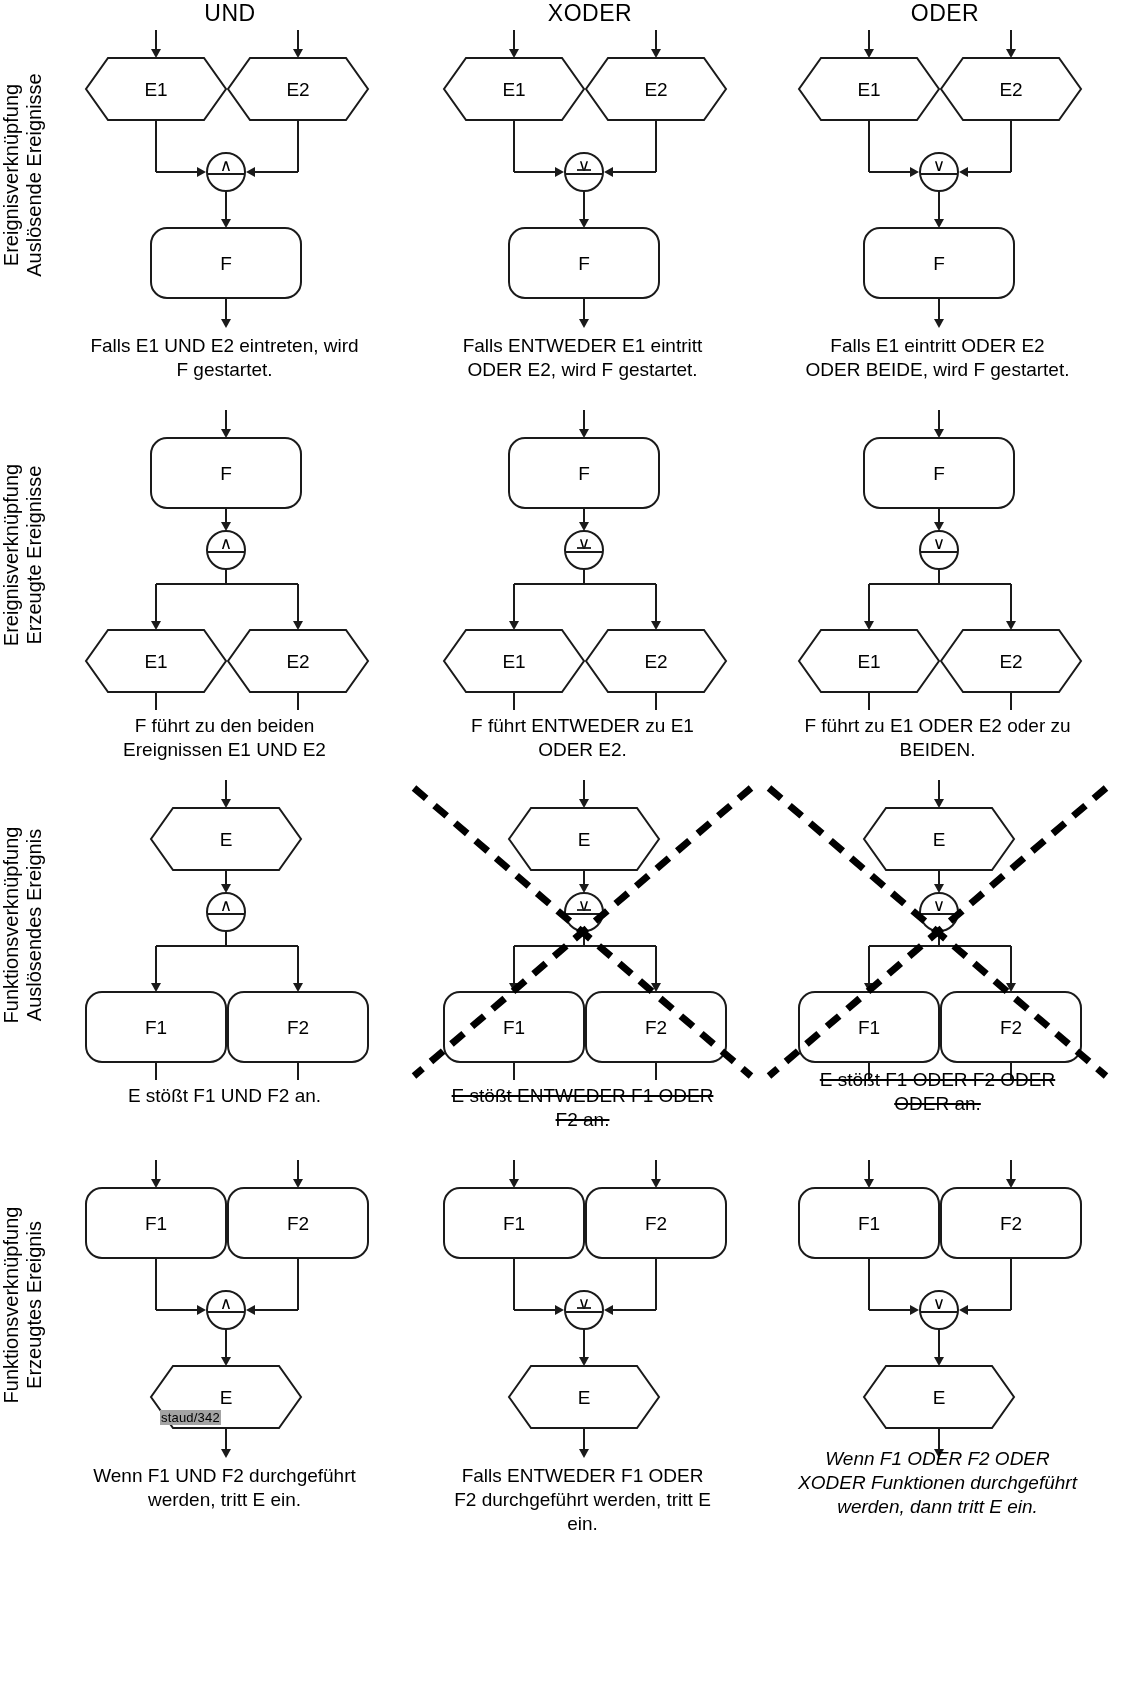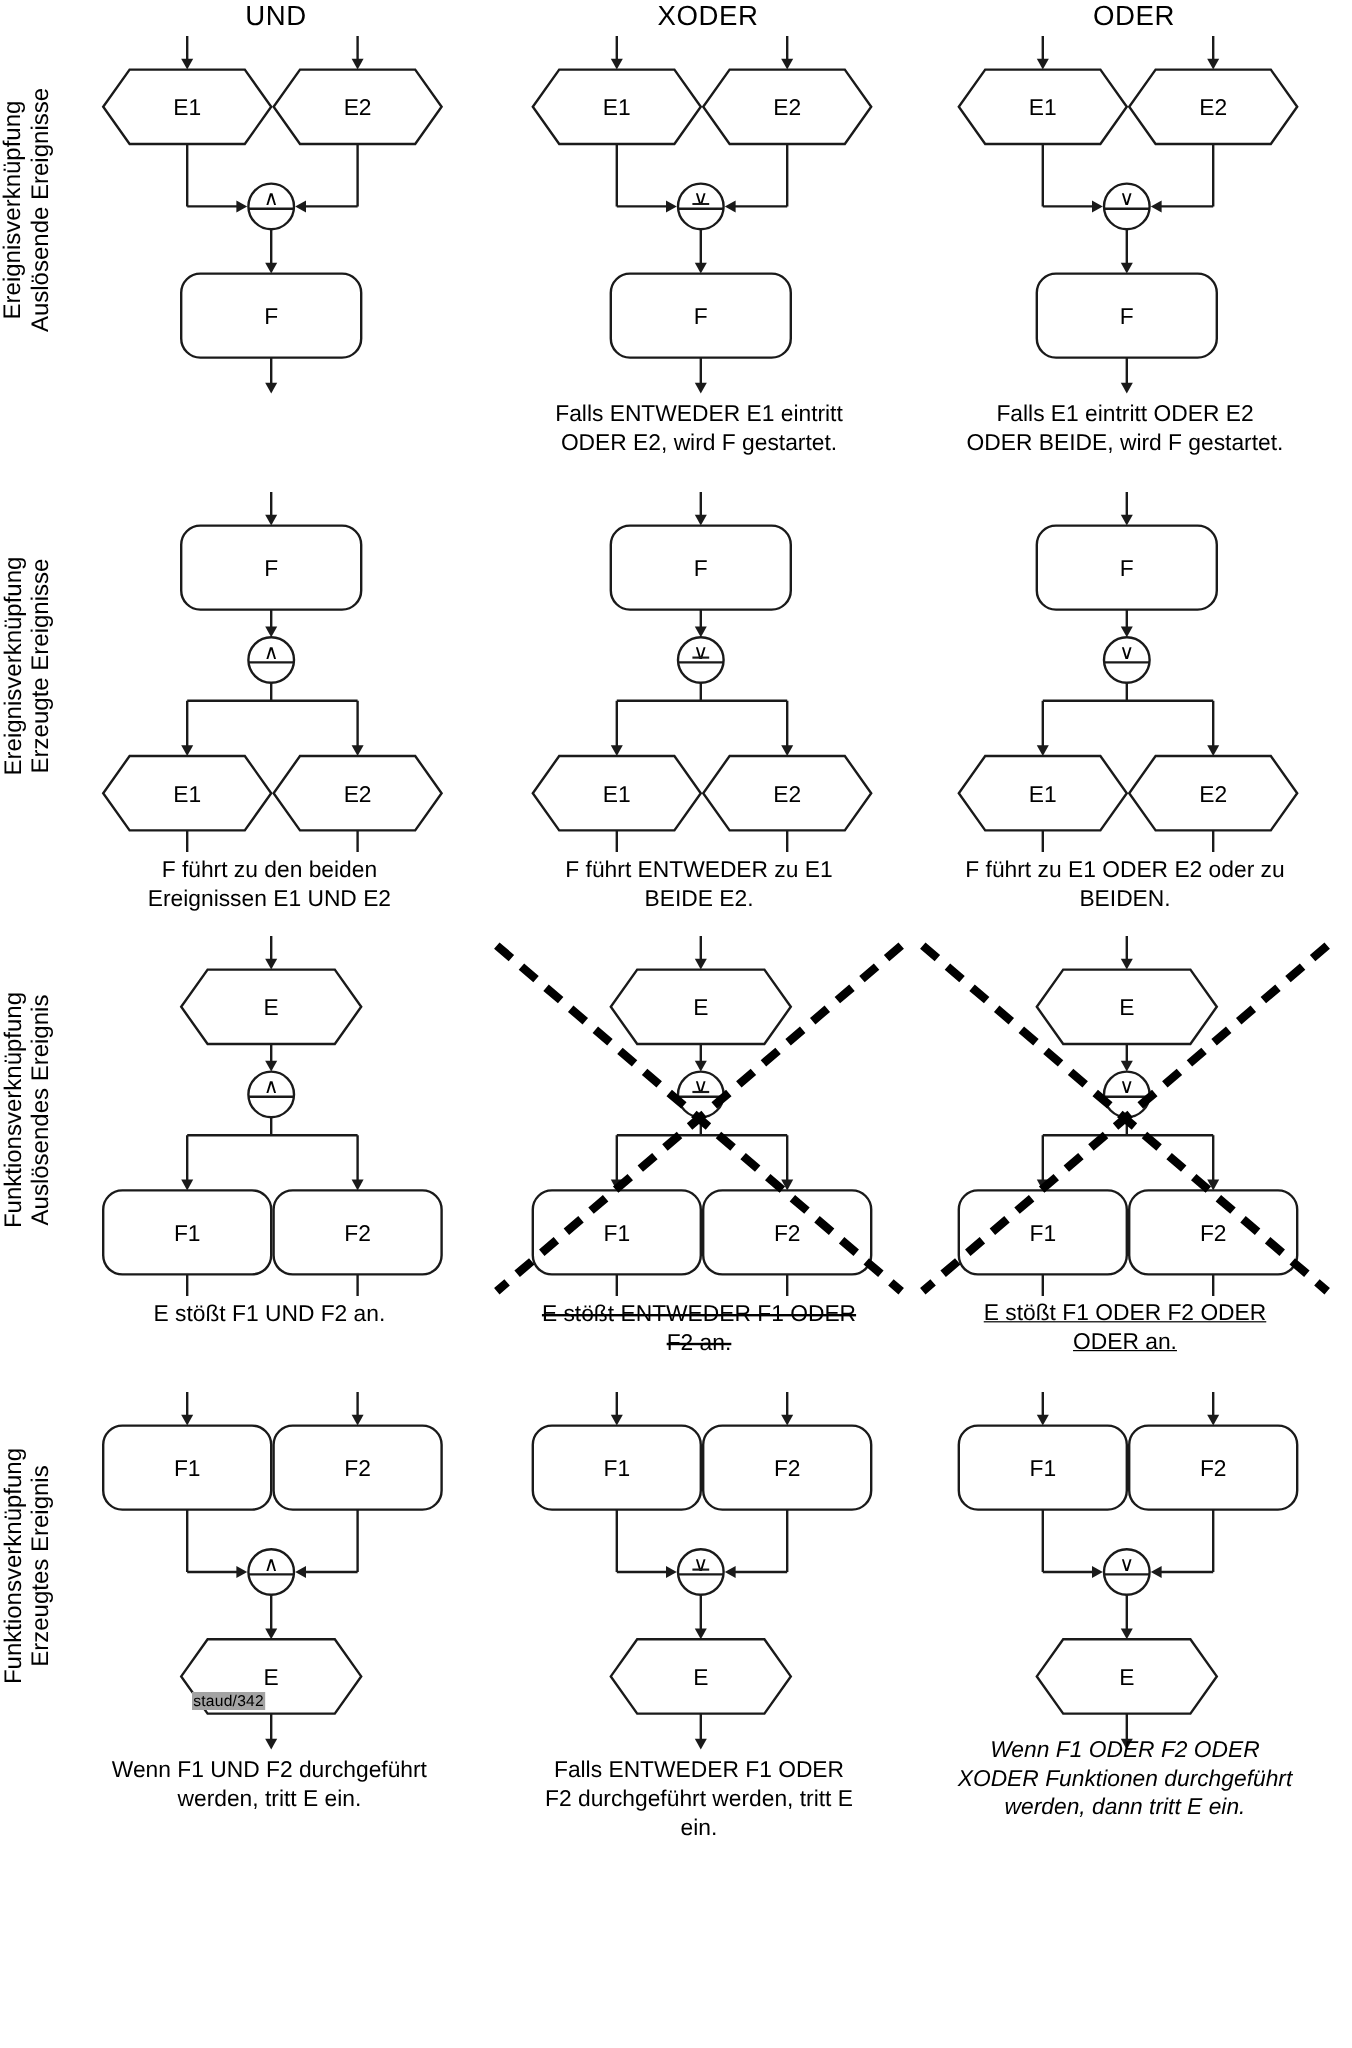--- a/index.html
+++ b/index.html
@@ -125,20 +125,24 @@
               <g>
                 <rect x="103" y="198" width="150" height="70" rx="16" ry="16" fill="#ffffff" stroke="#1a1a1a" stroke-width="2"></rect>
                 <text x="178" y="240" text-anchor="middle" font-size="19" font-family="&quot;Liberation Sans&quot;,&quot;DejaVu Sans&quot;,sans-serif" fill="#000000">F</text>
               </g>
               <g>
                 <line x1="178" y1="268" x2="178" y2="290" stroke="#1a1a1a" stroke-width="2"></line>
                 <polygon points="173,289 183,289 178,298" fill="#1a1a1a"></polygon>
               </g>
             </svg>
           </div>
+          <div class="caption" style="top: 304px;">
+            <div>Falls E1 UND E2 eintreten, wird</div>
+            <div>F gestartet.</div>
+          </div>
         </div>
         <div class="cell c1">
           <div class="diagram">
             <svg width="353" height="300" viewBox="0 0 353 300">
               <g>
                 <line x1="108" y1="0" x2="108" y2="20" stroke="#1a1a1a" stroke-width="2"></line>
                 <polygon points="103,19 113,19 108,28" fill="#1a1a1a"></polygon>
               </g>
               <g>
                 <line x1="250" y1="0" x2="250" y2="20" stroke="#1a1a1a" stroke-width="2"></line>
@@ -345,21 +349,21 @@
                 <polygon points="103,303 113,303 108,312" fill="#1a1a1a"></polygon>
               </g>
               <g>
                 <line x1="250" y1="282" x2="250" y2="304" stroke="#1a1a1a" stroke-width="2"></line>
                 <polygon points="245,303 255,303 250,312" fill="#1a1a1a"></polygon>
               </g>
             </svg>
           </div>
           <div class="caption" style="top: 304px;">
             <div>F führt ENTWEDER zu E1</div>
-            <div>BEIDE E2.</div>
+            <div>ODER E2.</div>
           </div>
         </div>
         <div class="cell c2">
           <div class="diagram">
             <svg width="353" height="300" viewBox="0 0 353 300">
               <g>
                 <line x1="178" y1="0" x2="178" y2="20" stroke="#1a1a1a" stroke-width="2"></line>
                 <polygon points="173,19 183,19 178,28" fill="#1a1a1a"></polygon>
               </g>
               <g>
@@ -571,21 +575,21 @@
               <g>
                 <line x1="250" y1="282" x2="250" y2="304" stroke="#1a1a1a" stroke-width="2"></line>
                 <polygon points="245,303 255,303 250,312" fill="#1a1a1a"></polygon>
               </g>
               <g>
                 <line x1="8" y1="8" x2="345" y2="296" stroke="#000000" stroke-width="7" stroke-dasharray="16 11" stroke-linecap="butt"></line>
                 <line x1="345" y1="8" x2="8" y2="296" stroke="#000000" stroke-width="7" stroke-dasharray="16 11" stroke-linecap="butt"></line>
               </g>
             </svg>
           </div>
-          <div class="caption strike" style="top: 303px; text-decoration: underline;">
+          <div class="caption strike" style="top: 288px;">
             <div>E stößt F1 ODER F2 ODER</div>
             <div>ODER an.</div>
           </div>
         </div>
       </div>
       <div class="row" style="top: 1160px; height: 330px;">
         <div class="row-label" style="position: absolute; left: -48px; top: 0px; height: 290px;">
           <div class="rot">
             <span class="l1">Funktionsverknüpfung</span>
             <span class="l2">Erzeugtes Ereignis</span>

